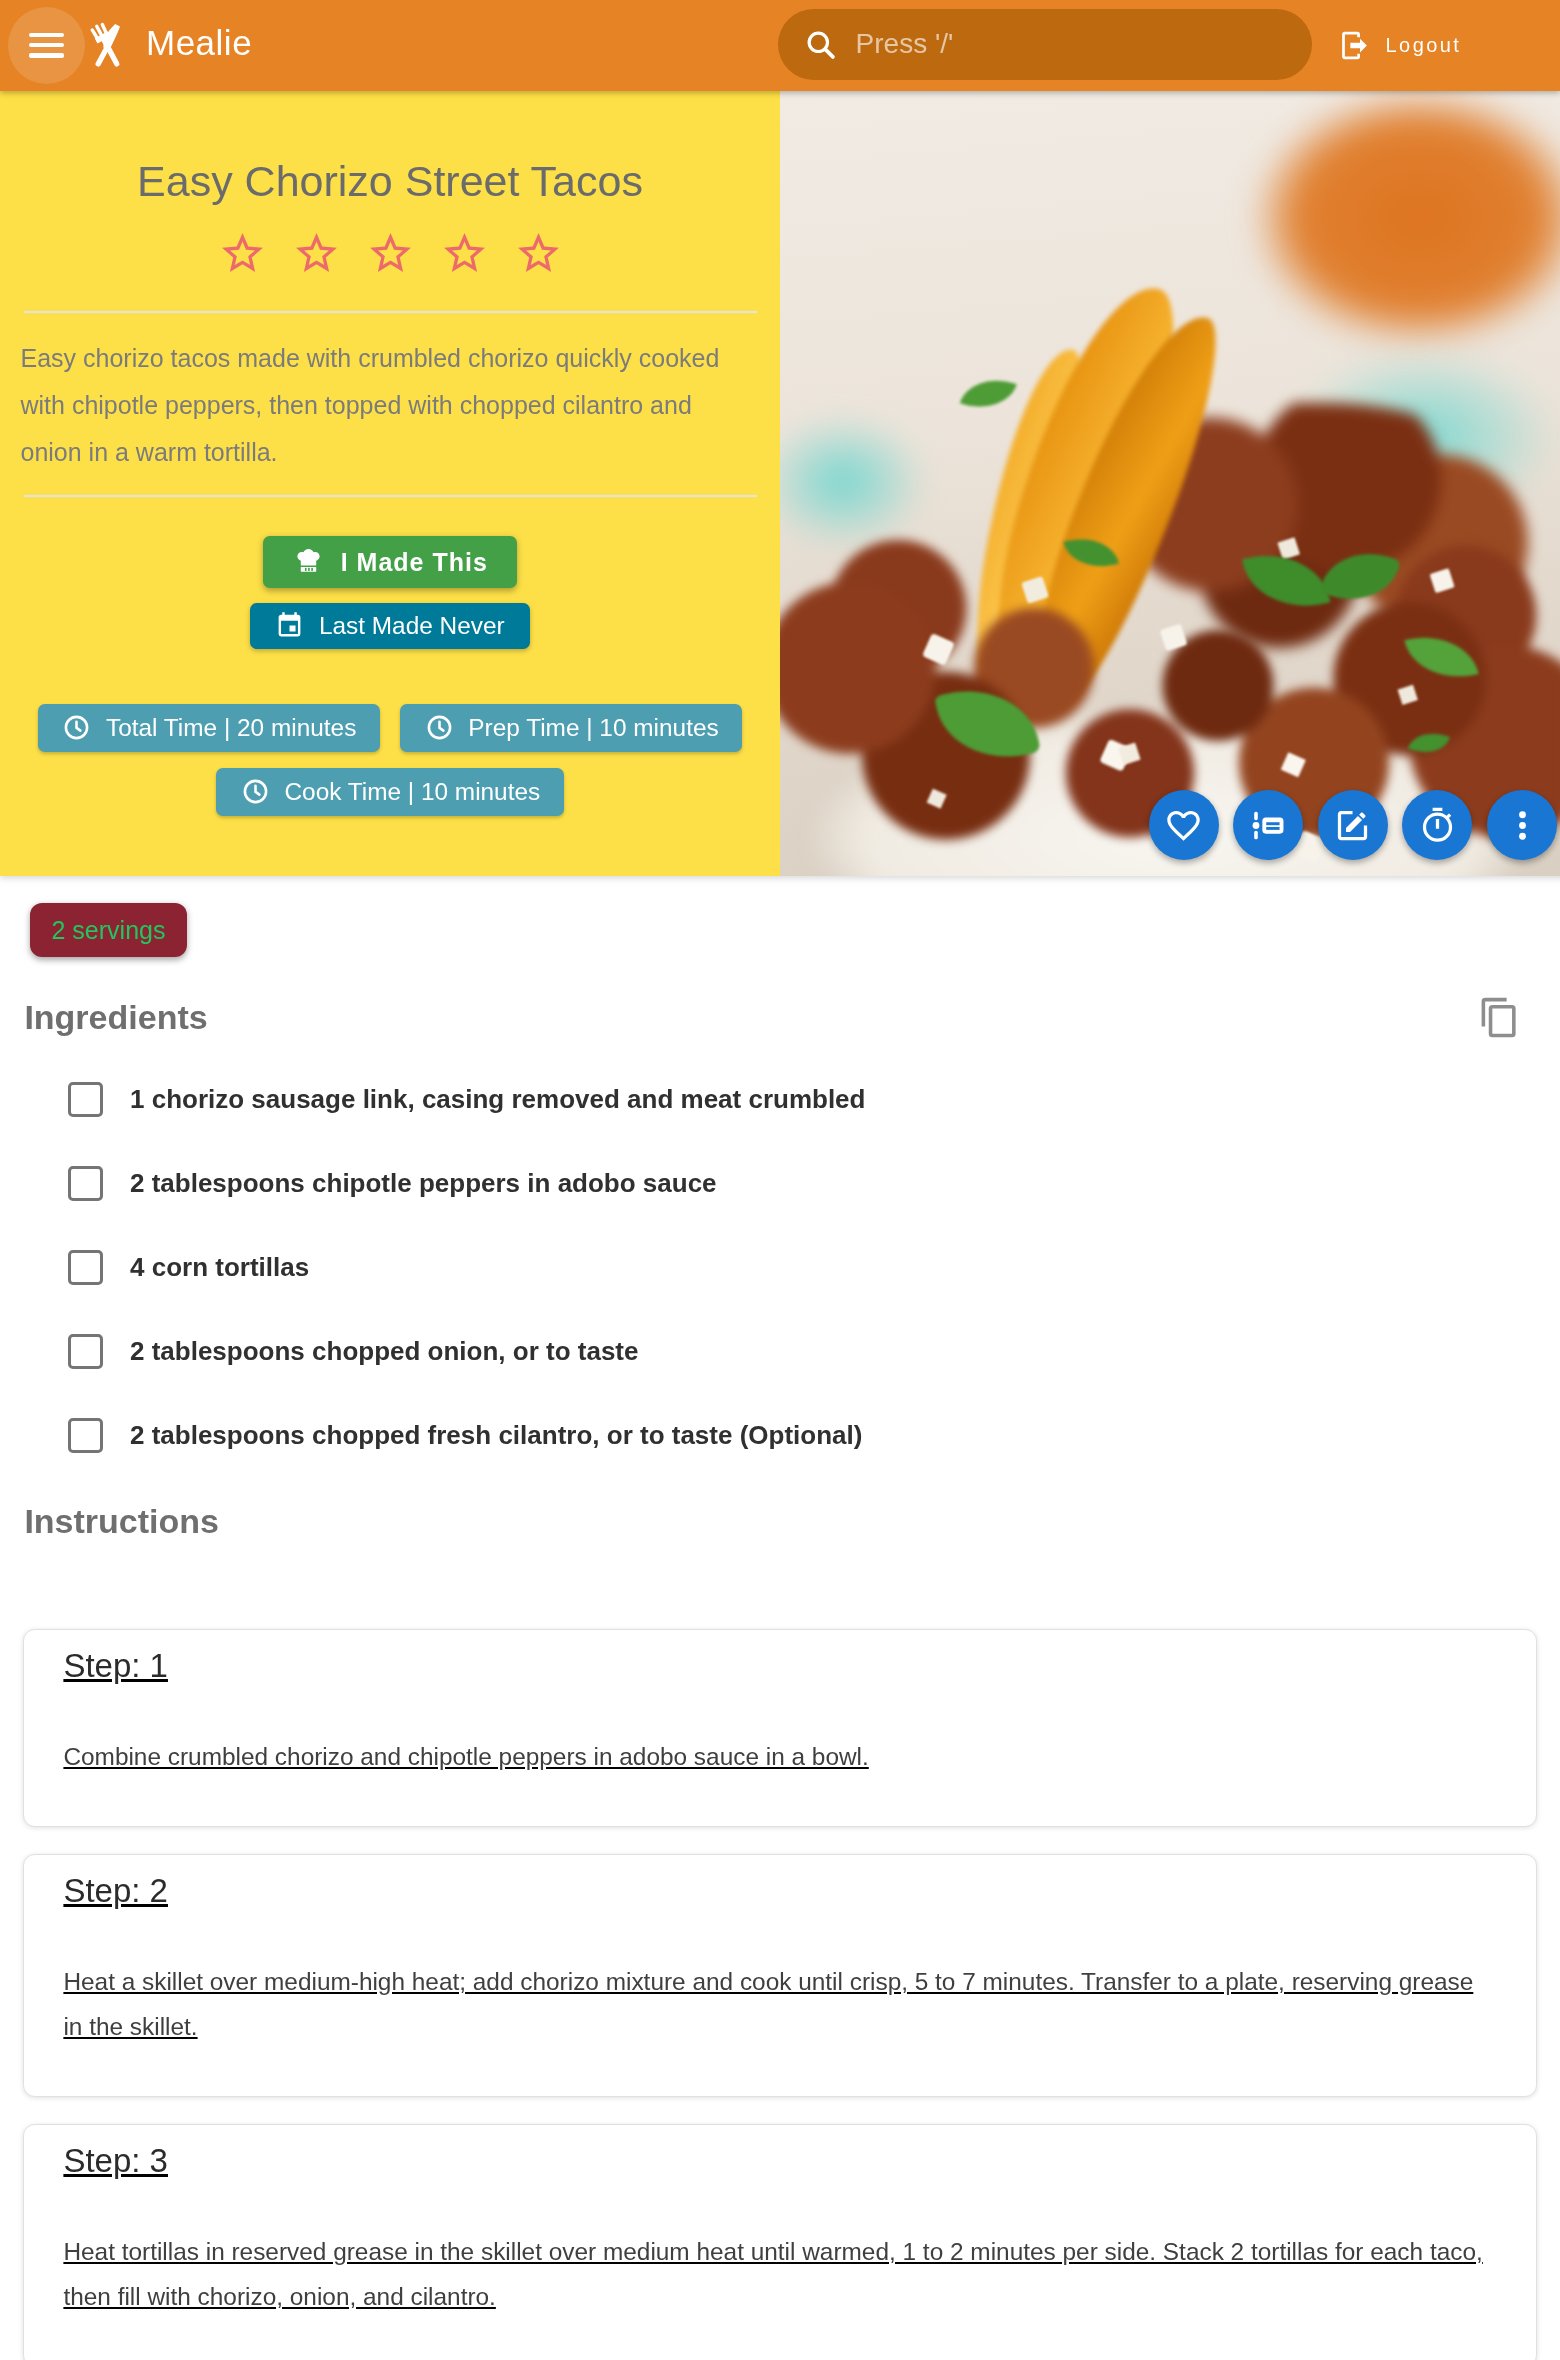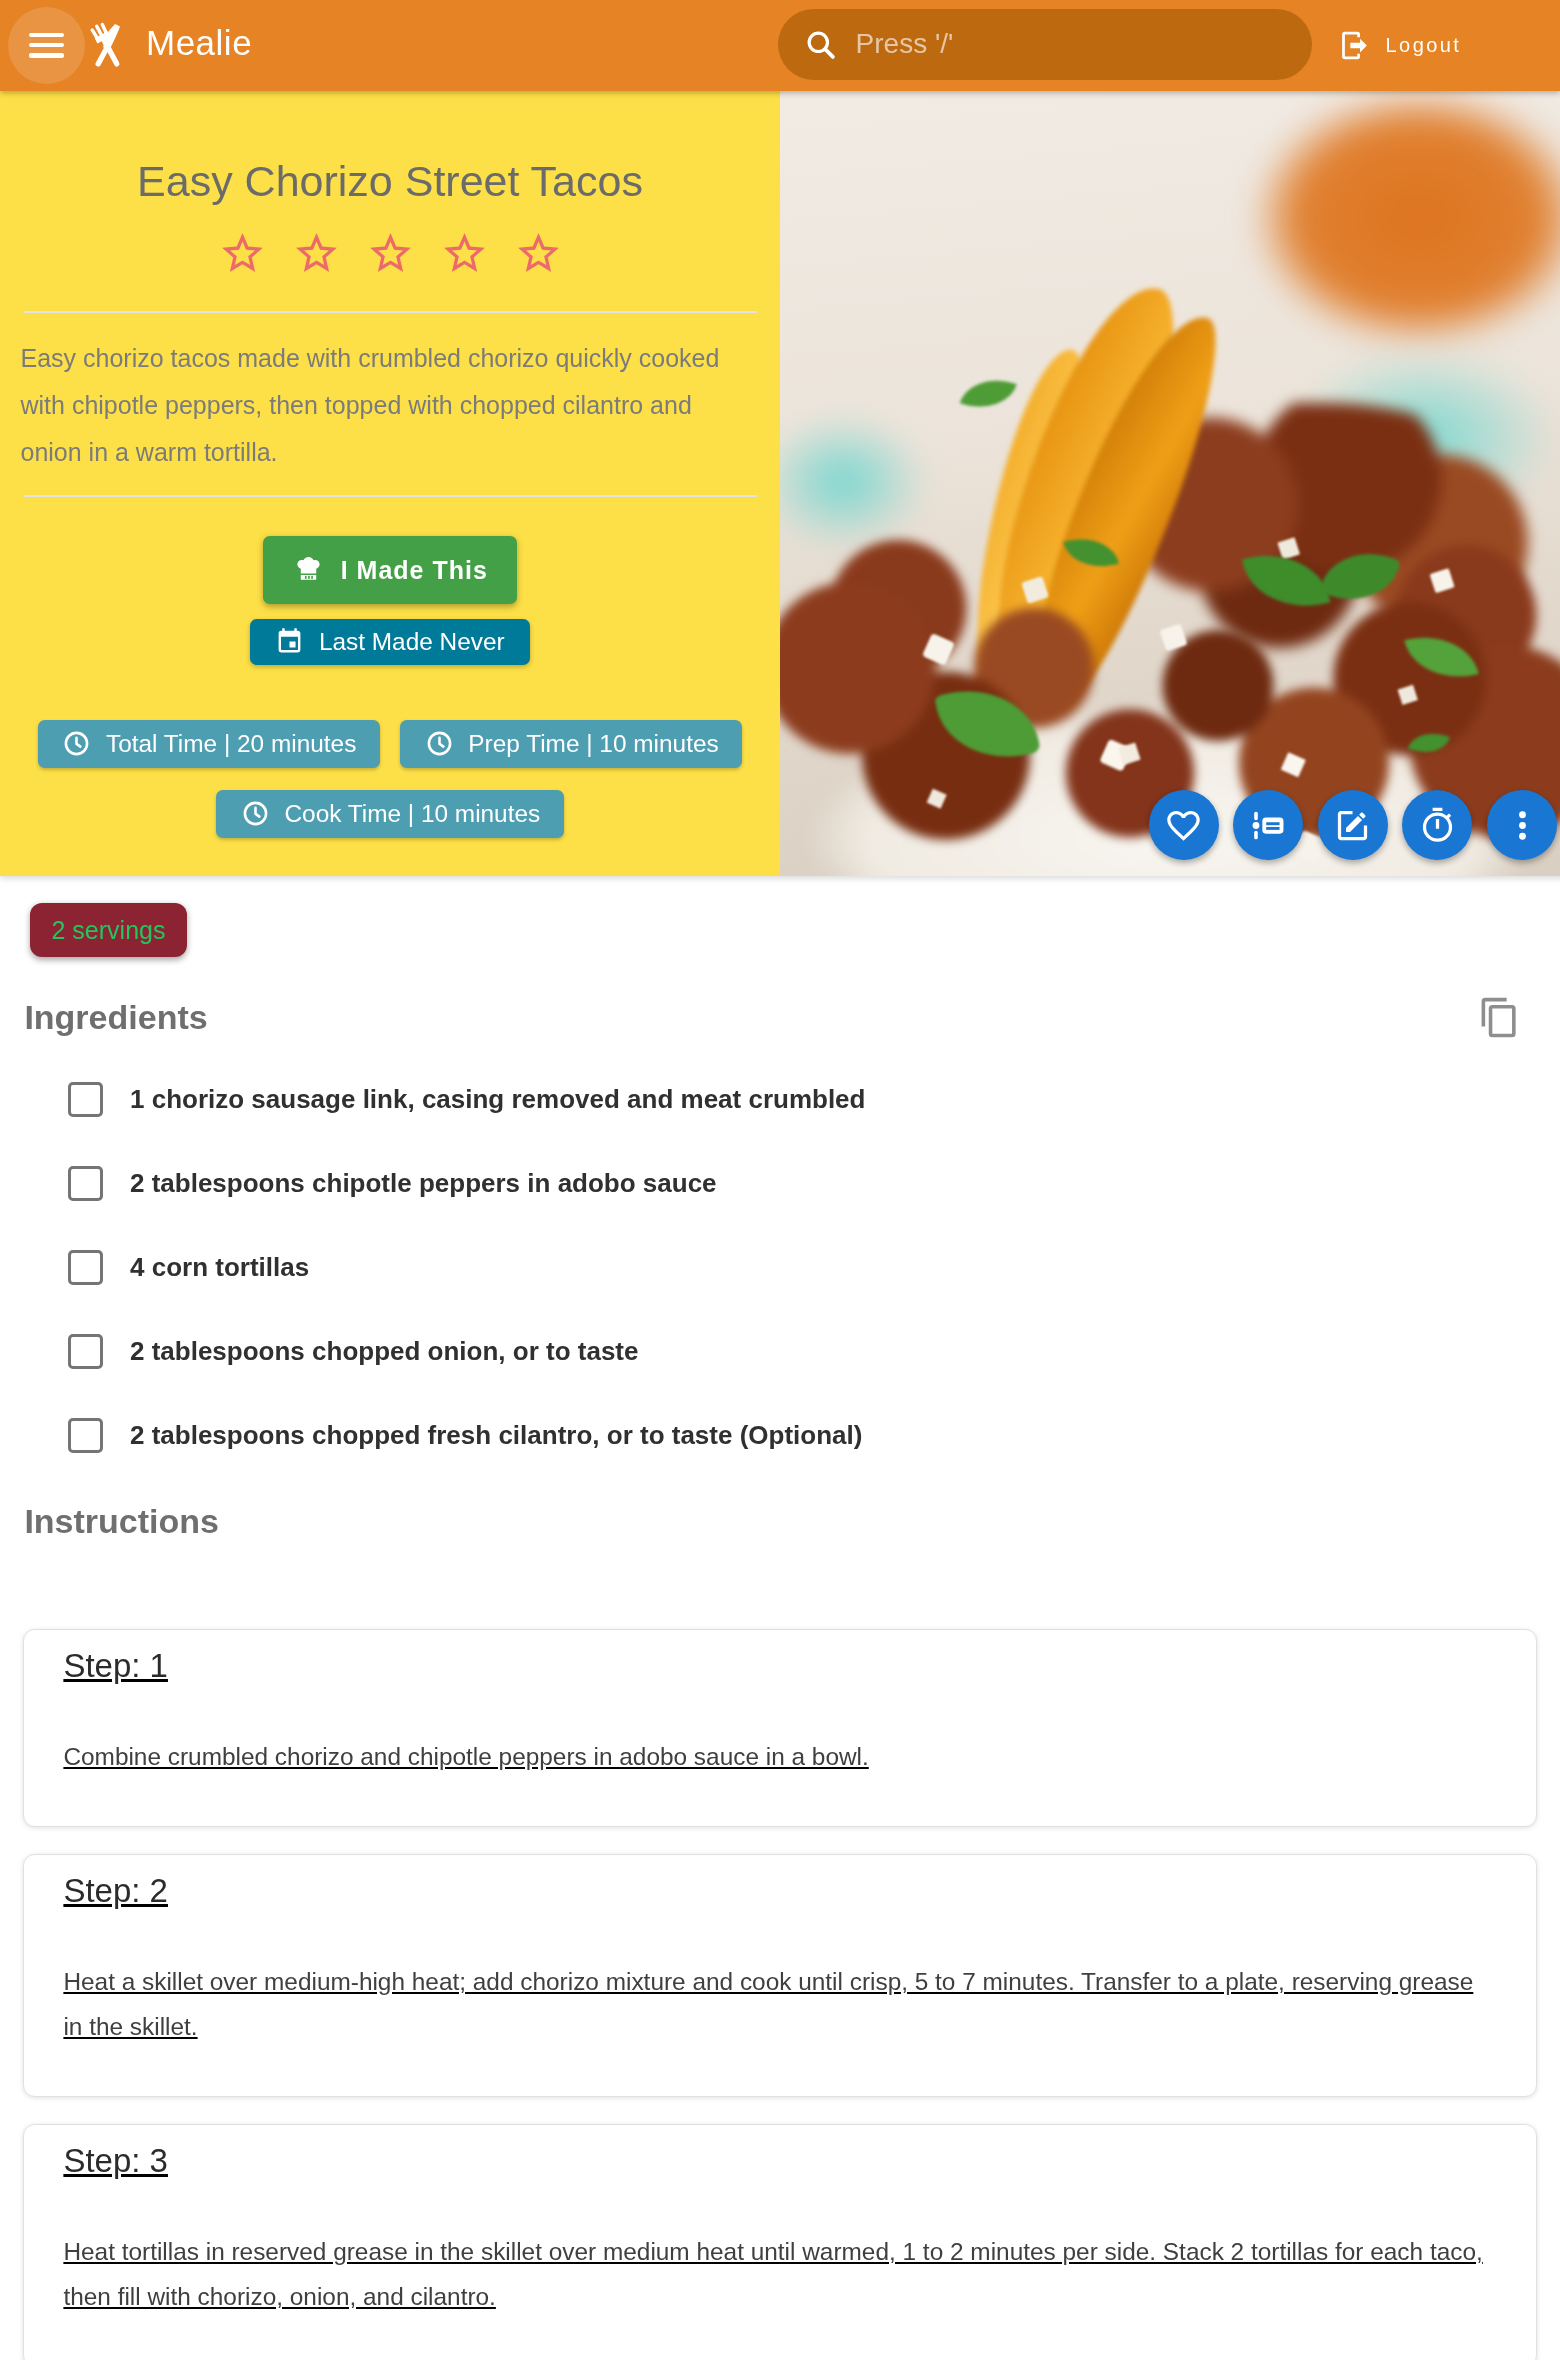--- a/index.html
+++ b/index.html
@@ -30,29 +30,29 @@
         box-shadow:0 2.9px 6.8px rgba(0,0,0,.16);z-index:5;padding-left:48px;}
   .hero-left{position:absolute;left:0;top:0;width:780px;height:785px;display:flex;
              flex-direction:column;align-items:center;}
   .recipe-title{margin-top:66px;font-size:43px;color:#6b6b6b;font-weight:400;}
   .stars{margin-top:23.4px;display:flex;gap:25px;}
   .stars .star{width:49px;height:49px;cursor:pointer;}
   .rule{width:733px;border:none;border-top:2px solid #e3e3e3;margin:33px 0 0 0;}
   .desc{width:708px;margin-top:21.5px;font-size:25px;line-height:47px;color:#7b7b7b;align-self:flex-start;
         padding-left:20.5px;}
   .rule2{margin-top:19.5px;}
-  .made-btn{margin-top:39px;height:68px;padding:0 29px;border-radius:6.8px;background:#43A047;
+  .made-btn{margin-top:39px;height:52px;padding:0 29px;border-radius:6.8px;background:#43A047;
             display:flex;align-items:center;gap:15.6px;color:#fff;font-size:25px;font-weight:700;
             letter-spacing:1px;box-shadow:0 2.9px 5.9px rgba(0,0,0,.3);cursor:pointer;}
   .lastmade-chip{margin-top:14.6px;height:46px;padding:0 25px;border-radius:6.8px;background:#007A99;
             display:flex;align-items:center;gap:14.6px;color:#fff;font-size:24.4px;font-weight:500;
             box-shadow:0 2px 4.9px rgba(0,0,0,.25);cursor:pointer;}
   .chips-row{display:flex;gap:20.5px;}
   .chips-row.r1{margin-top:55px;}
-  .chips-row.r2{margin-top:22px;justify-content:center;}
+  .chips-row.r2{margin-top:16px;justify-content:center;}
   .time-chip{height:48px;padding:0 23.4px;border-radius:6.8px;background:#4E9EB2;display:flex;
              align-items:center;gap:13.7px;color:#fff;font-size:24.4px;
              box-shadow:0 2px 3.9px rgba(0,0,0,.22);}
 
   
   .photo{position:absolute;left:780px;top:0;width:780px;height:785px;overflow:hidden;
          background:linear-gradient(175deg,#f1ebe4 0%,#ece4da 42%,#e2d8cc 68%,#d9cfc2 100%);}
   .photo *{position:absolute;}
   .pot{top:-49px;right:-88px;width:458px;height:351px;border-radius:50%;
        background:radial-gradient(closest-side,#dd7420 0%,#e08030 52%,rgba(224,128,48,0) 74%);

